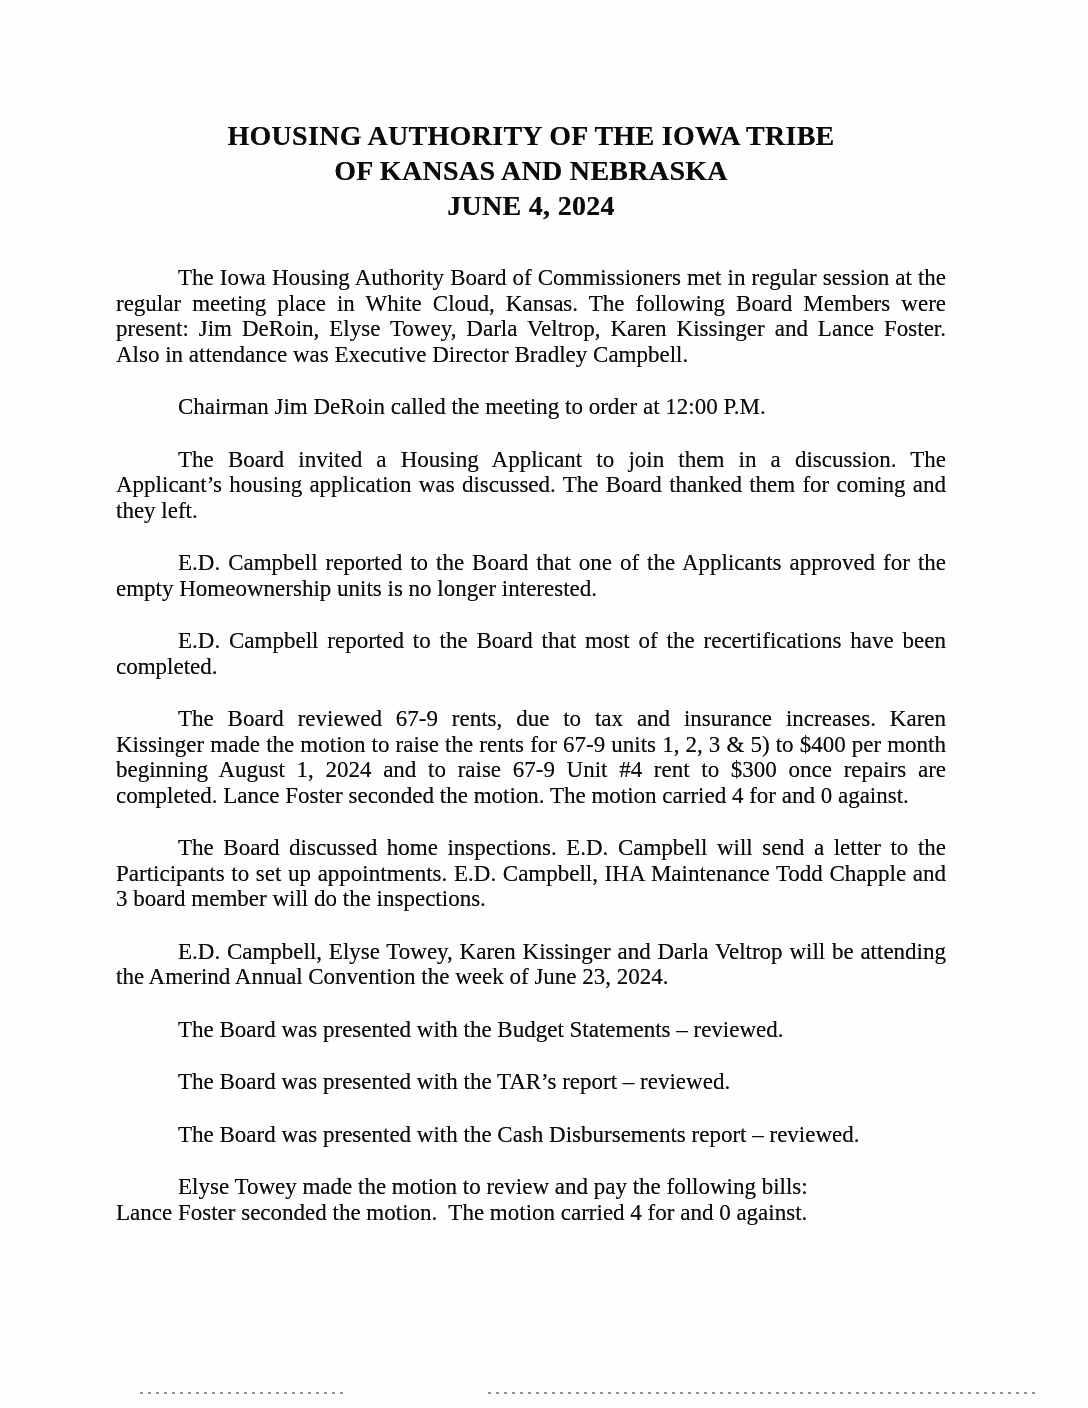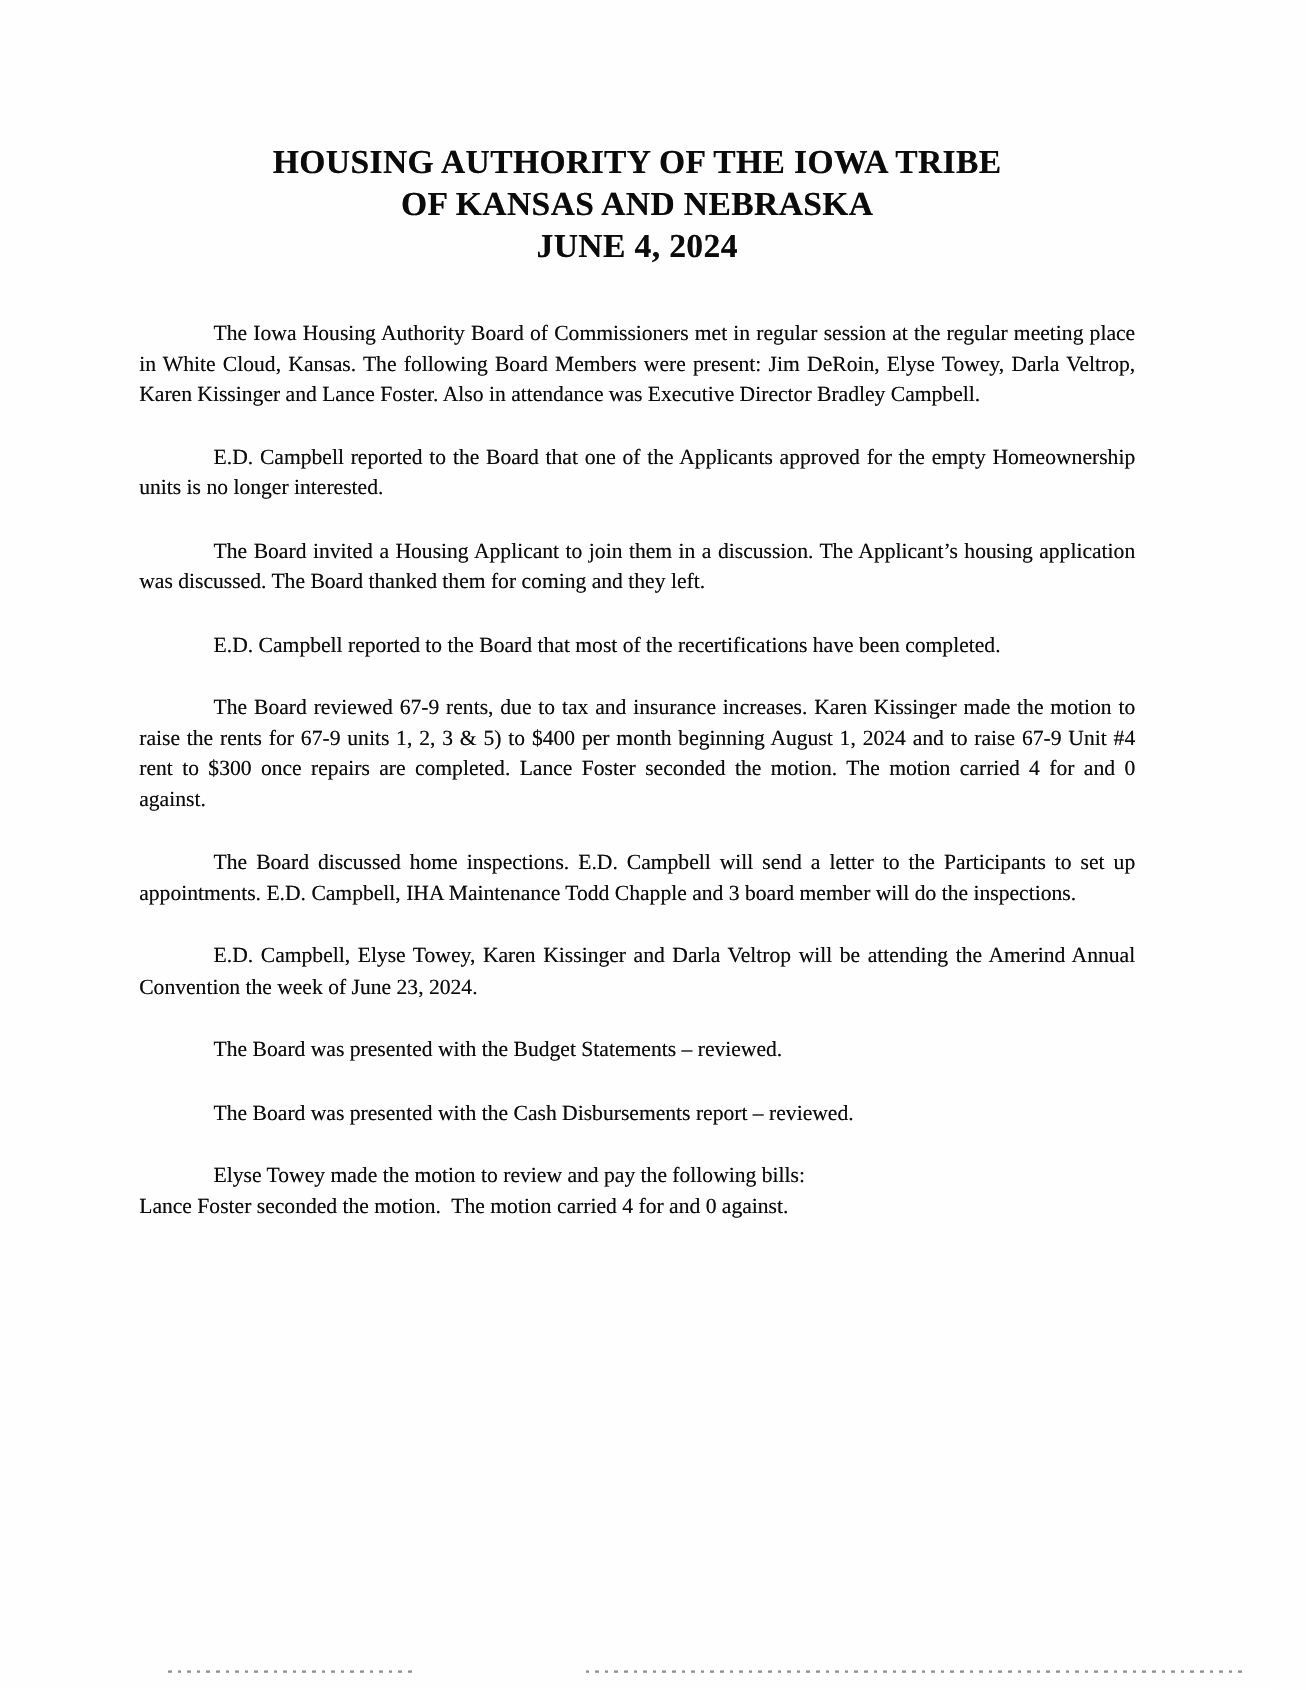--- a/index.html
+++ b/index.html
@@ -23,21 +23,21 @@
     margin: 0 0 42px 0;
     font-size: 28px;
     line-height: 35px;
     font-weight: bold;
     text-align: center;
     white-space: pre-line;
     letter-spacing: 0.3px;
   }
   .para {
     margin: 0 0 27px 0;
-    font-size: 18px;
+    font-size: 23px;
     line-height: 25.5px;
     text-align: justify;
     text-indent: 62px;
   }
   .extra-gap {
     margin-top: 14px;
   }
   .hard-break {
     white-space: pre-wrap;
   }
@@ -54,36 +54,38 @@
 <body>
 
 <div class="page">
 
   <h1 class="doc-title">HOUSING AUTHORITY OF THE IOWA TRIBE
 OF KANSAS AND NEBRASKA
 JUNE 4, 2024</h1>
 
   <p class="para">The Iowa Housing Authority Board of Commissioners met in regular session at the regular meeting place in White Cloud, Kansas.  The following Board Members were present:  Jim DeRoin, Elyse Towey, Darla Veltrop, Karen Kissinger and Lance Foster.  Also in attendance was Executive Director Bradley Campbell.</p>
 
+  <p class="para">Chairman Jim DeRoin called the meeting to order at 12:00 P.M.</p>
 
 
+  <p class="para">The Board invited a Housing Applicant to join them in a discussion.  The Applicant’s housing application was discussed.  The Board thanked them for coming and they left.</p>
+
   <p class="para">E.D. Campbell reported to the Board that one of the Applicants approved for the empty Homeownership units is no longer interested.</p>
-
-  <p class="para">The Board invited a Housing Applicant to join them in a discussion.  The Applicant’s housing application was discussed.  The Board thanked them for coming and they left.</p>
 
   <p class="para extra-gap">E.D. Campbell reported to the Board that most of the recertifications have been completed.</p>
 
   <p class="para">The Board reviewed 67-9 rents, due to tax and insurance increases.  Karen Kissinger made the motion to raise the rents for 67-9 units 1, 2, 3 &amp; 5) to $400 per month beginning August 1, 2024 and to raise 67-9 Unit #4 rent to $300 once repairs are completed.  Lance Foster seconded the motion.  The motion carried 4 for and 0 against.</p>
 
   <p class="para">The Board discussed home inspections.  E.D. Campbell will send a letter to the Participants to set up appointments.  E.D. Campbell, IHA Maintenance Todd Chapple and 3 board member will do the inspections.</p>
 
   <p class="para">E.D. Campbell, Elyse Towey, Karen Kissinger and Darla Veltrop will be attending the Amerind Annual Convention the week of June 23, 2024.</p>
 
   <p class="para">The Board was presented with the Budget Statements – reviewed.</p>
 
+  <p class="para">The Board was presented with the TAR’s report – reviewed.</p>
 
   <p class="para">The Board was presented with the Cash Disbursements report – reviewed.</p>
 
   <p class="para hard-break">Elyse Towey made the motion to review and pay the following bills:
 Lance Foster seconded the motion.  The motion carried 4 for and 0 against.</p>
 
   <div class="scan-artifact scan-artifact-left"></div>
   <div class="scan-artifact scan-artifact-right"></div>
 
 </div>

